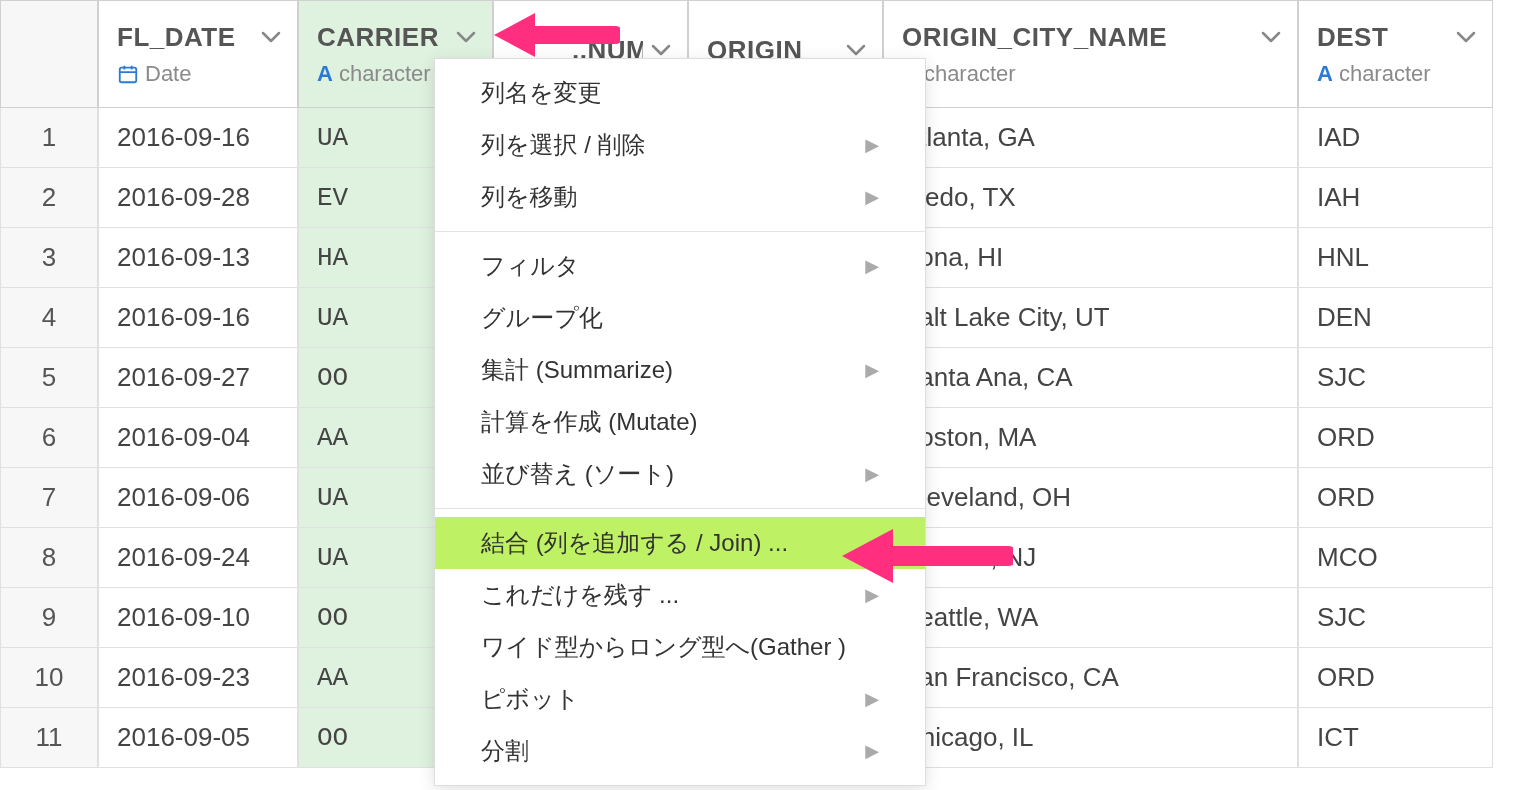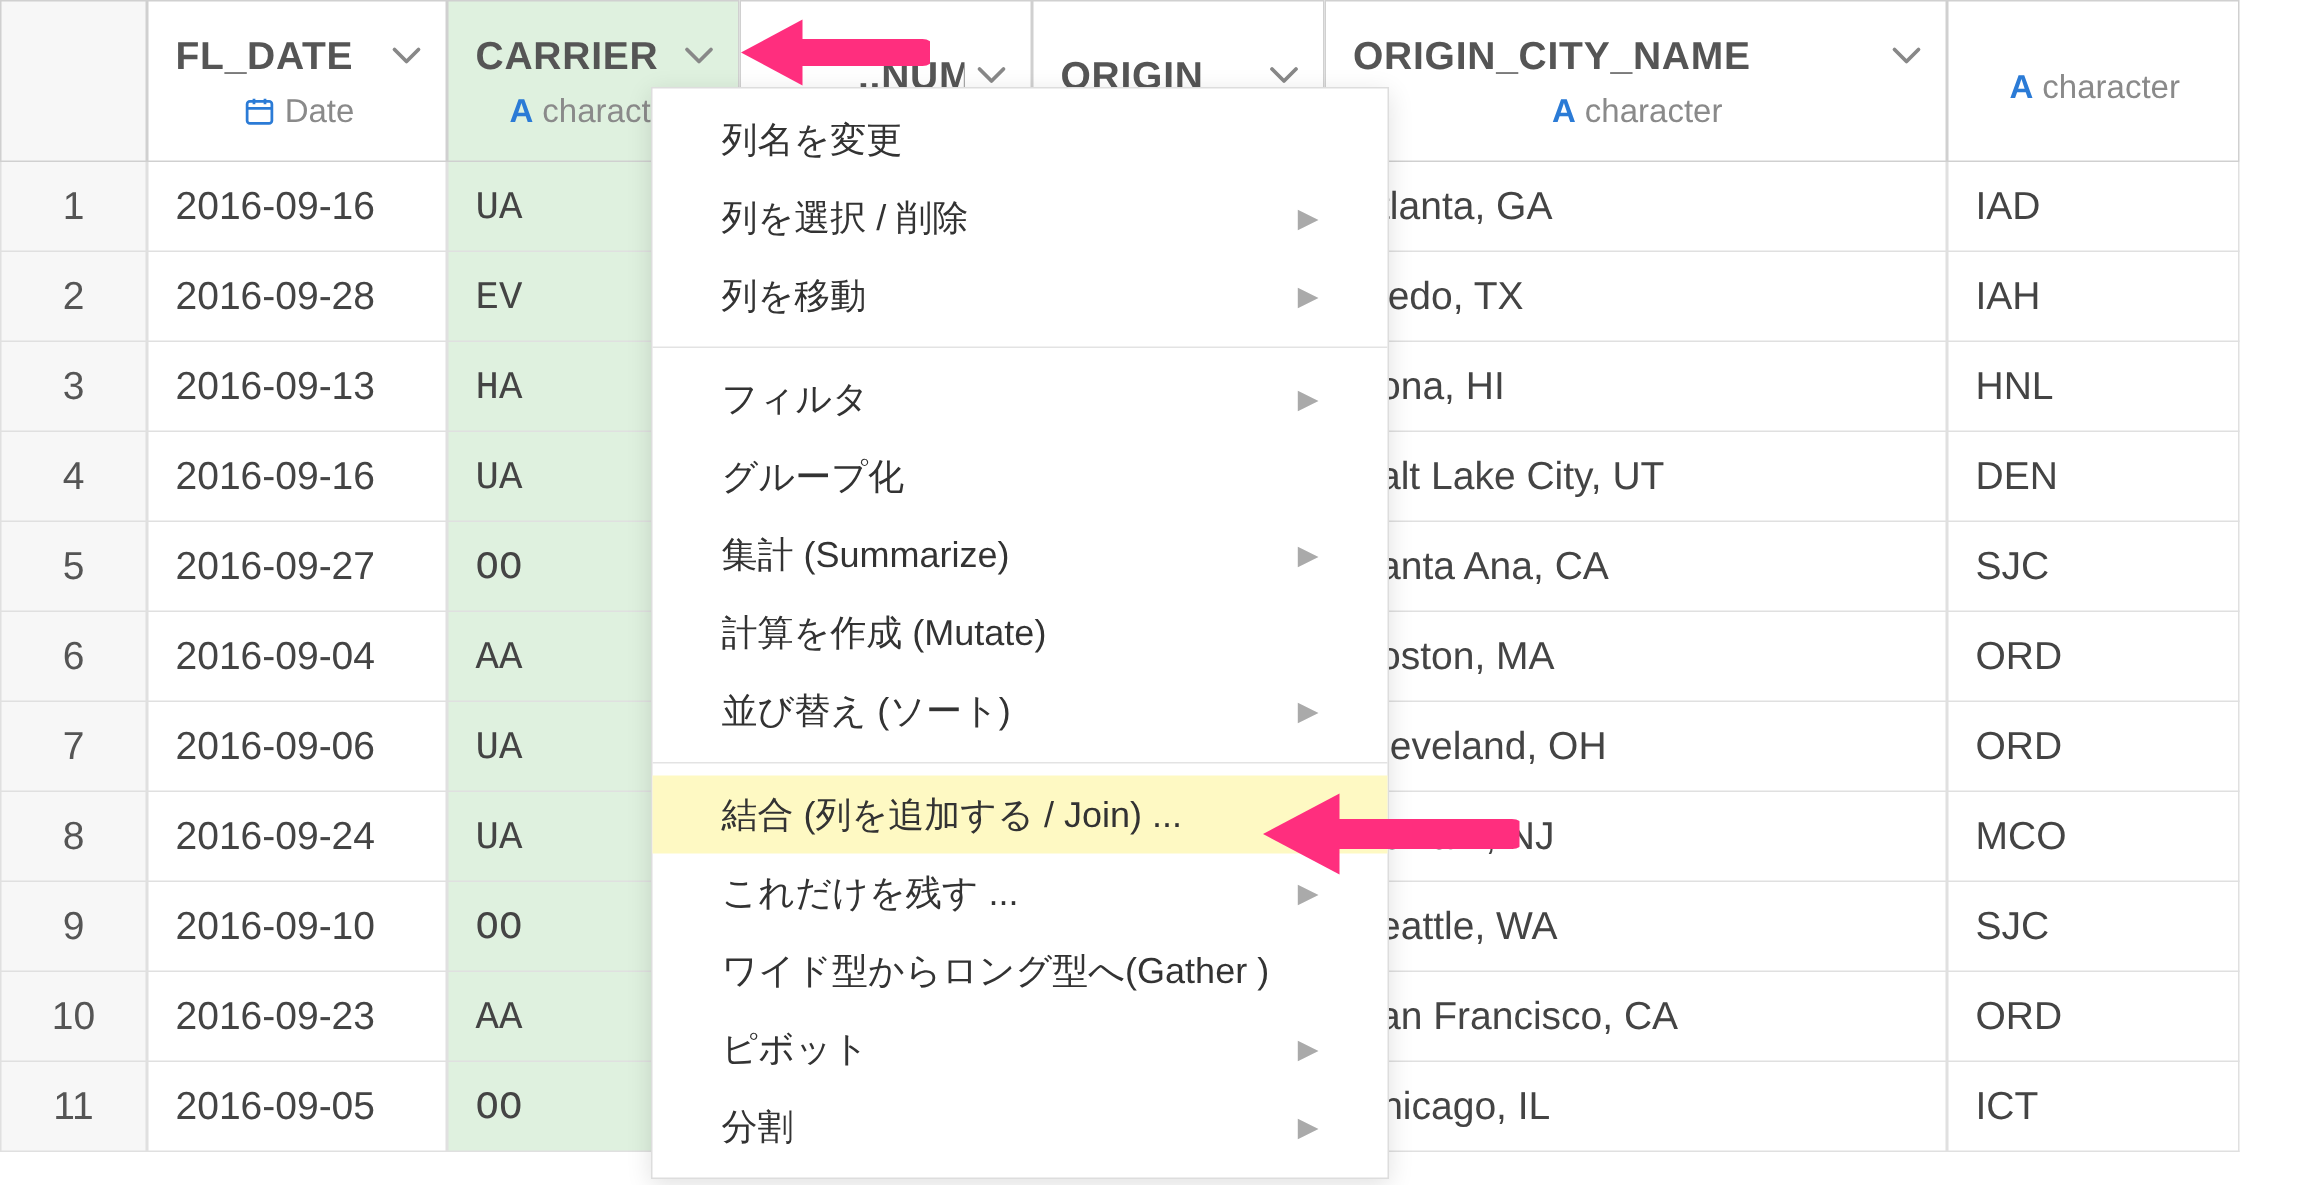--- a/index.html
+++ b/index.html
@@ -52,21 +52,20 @@
     flex-shrink: 0;
     margin-left: 8px;
   }
   .header-type {
     display: flex;
     align-items: center;
     gap: 6px;
     margin-top: 8px;
     font-size: 22px;
     color: #8a8a8a;
-    justify-content: center;
   }
   .type-icon {
     color: #2b7bd6;
     font-weight: 700;
     font-size: 22px;
     display: inline-flex;
     align-items: center;
   }
   .type-icon.date {
     font-weight: 400;
@@ -110,21 +109,21 @@
     padding: 8px 0;
   }
   .menu-item {
     padding: 10px 46px;
     display: flex;
     align-items: center;
     justify-content: space-between;
     cursor: pointer;
   }
   .menu-item:hover, .menu-item.hover {
-    background: #fef9c3;
+    background: #bef264;
   }
   .menu-sub {
     color: #aaa;
     font-size: 18px;
   }
   .menu-sep {
     height: 1px;
     background: #e3e3e3;
     margin: 8px 0;
   }
@@ -213,20 +212,28 @@
           </svg>
       </span>
     </div>
     <div class="header-type">
       <span class="type-icon">A</span>
       <span>character</span>
     </div>
   </div>
 
   <div class="header-cell">
+    <div class="header-top">
+      <span class="header-name">DEST</span>
+      <span class="chevron">
+        <svg width="20" height="12" viewBox="0 0 20 12">
+            <path d="M2 2 L10 10 L18 2" stroke="#888" stroke-width="2.5" fill="none" stroke-linecap="round" stroke-linejoin="round"></path>
+          </svg>
+      </span>
+    </div>
     <div class="header-type">
       <span class="type-icon">A</span>
       <span>character</span>
     </div>
   </div>
 
   <div class="data-cell rownum">1</div>
   <div class="data-cell">2016-09-16</div>
   <div class="data-cell selected">UA</div>
   <div class="data-cell"></div>

